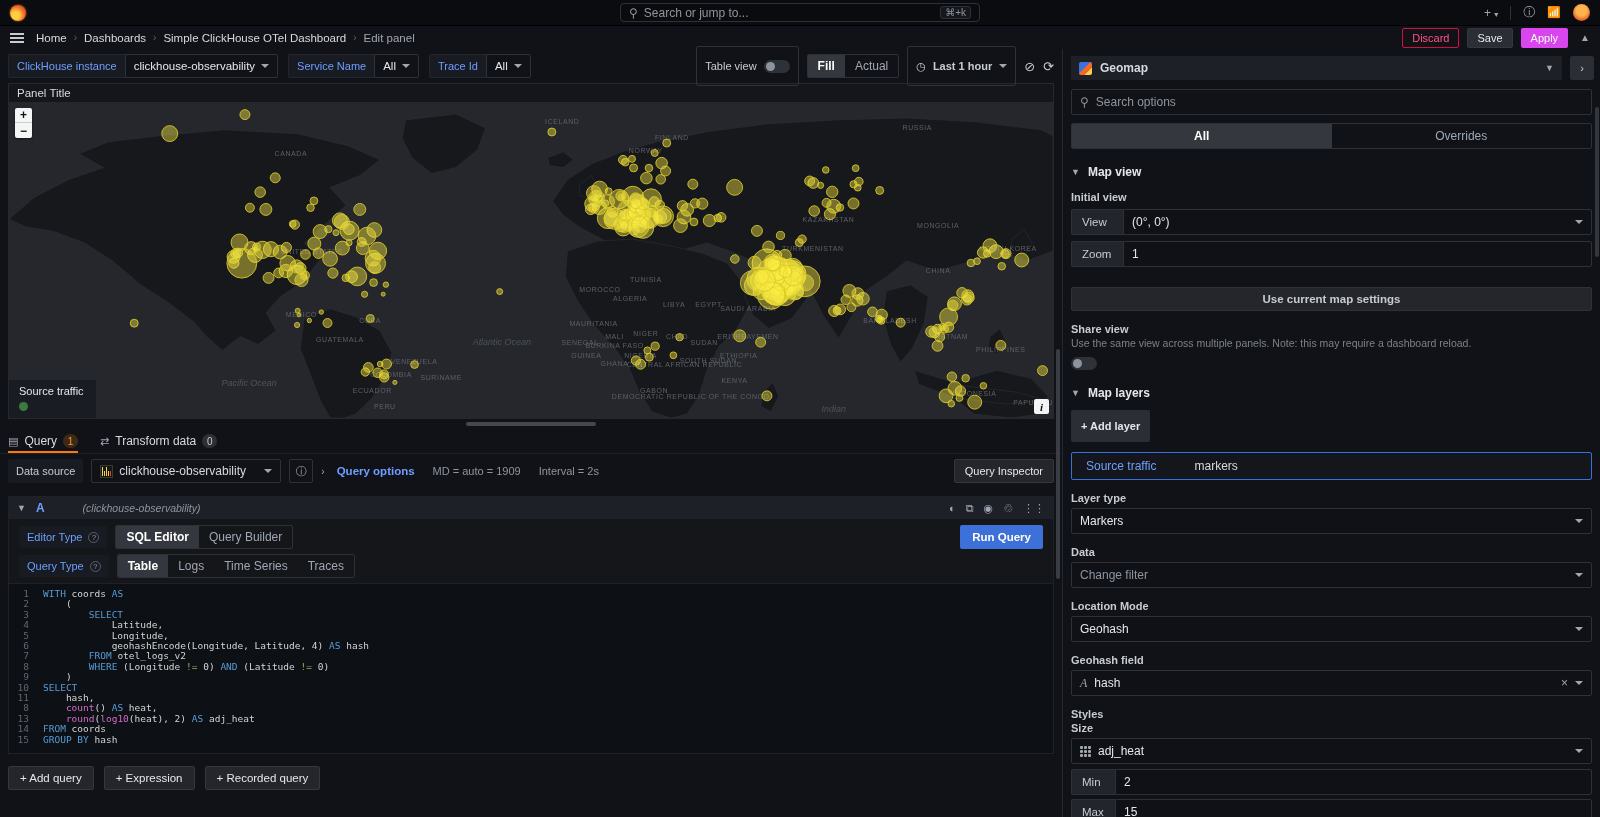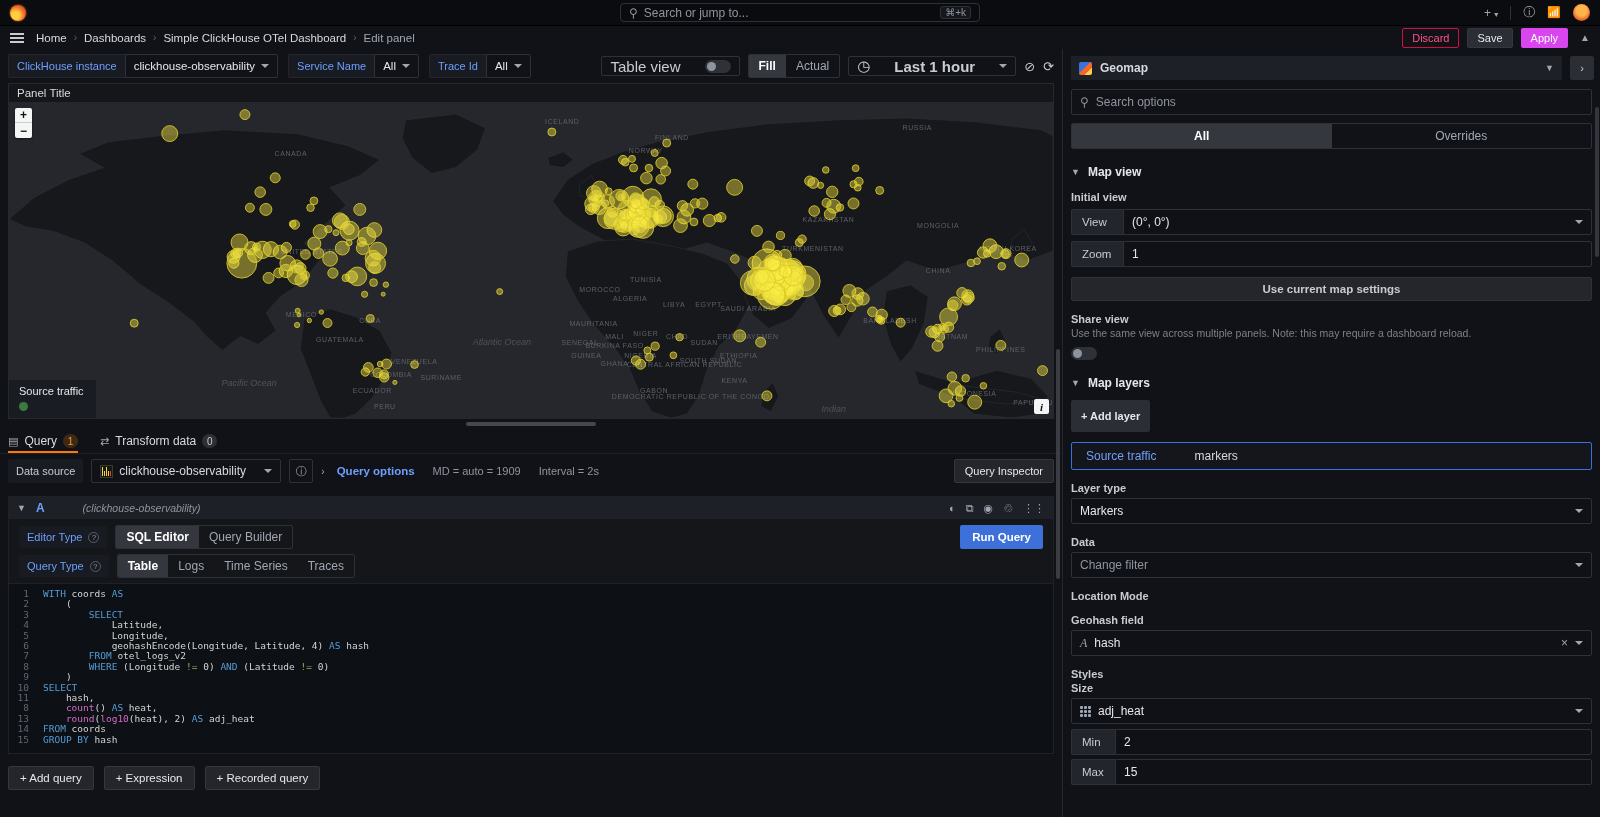--- a/index.html
+++ b/index.html
@@ -30,21 +30,21 @@
   .main{display:flex;height:768px}
   .left{width:1062px;position:relative}
   .side{width:538px;border-left:1px solid #26282e;background:#111217;height:768px;overflow:hidden;position:relative}
   
   .varbar{height:34px;display:flex;align-items:center;padding:0 8px;gap:10px}
   .varchip{display:flex;height:24px}
   .varlabel{background:#181b21;color:#6e9fff;font-size:11px;display:flex;align-items:center;padding:0 8px;border:1px solid #24262c;border-right:none;border-radius:2px 0 0 2px}
   .varval{background:#111217;border:1px solid #2e3137;border-radius:0 2px 2px 0;display:flex;align-items:center;padding:0 8px;gap:6px;font-size:11.5px;color:#e6e7ea}
   .tri{width:0;height:0;border-left:4px solid transparent;border-right:4px solid transparent;border-top:4px solid #9fa7b3}
   .varbar .right{margin-left:auto;display:flex;align-items:center;gap:8px}
-  .pillbox{display:flex;align-items:center;height:20px;border:1px solid #2e3137;border-radius:2px;padding:0 8px;gap:24px;color:#c7ccd1;font-size:15px}
+  .pillbox{display:flex;align-items:center;height:40px;border:1px solid #2e3137;border-radius:2px;padding:0 8px;gap:7px;color:#c7ccd1;font-size:11px}
   .toggle{width:26px;height:13px;border-radius:7px;background:#2e3137;position:relative}
   .toggle:before{content:"";position:absolute;left:2px;top:2px;width:9px;height:9px;border-radius:50%;background:#8e949e}
   .seg{display:flex;height:24px;border:1px solid #2e3137;border-radius:2px;overflow:hidden}
   .seg .opt{padding:0 10px;display:flex;align-items:center;color:#9fa7b3;font-size:12px;cursor:pointer}
   .seg .opt.on{background:#34373d;color:#fff;font-weight:bold}
   .iconbtn{color:#c7ccd1;font-size:13px;cursor:pointer}
   
   .panel{margin:0 8px;height:336px;border:1px solid #26282e;background:#15161a;display:flex;flex-direction:column}
   .paneltitle{height:18px;display:flex;align-items:center;justify-content:flex-start;padding:0 8px;font-size:11.5px;color:#d8d9dd}
   .mapwrap{position:relative;flex:1;overflow:hidden;background:#24262b}
@@ -114,21 +114,21 @@
   .secthead .c{color:#9fa7b3;font-size:9px}
   .flabel{font-size:11px;font-weight:bold;color:#c7ccd1;margin:12px 0 2px 0}
   .fdesc{font-size:10.5px;color:#7b818a;line-height:13px}
   .inlinefield{display:flex;margin-top:6px;height:26px}
   .ilabel{background:#22252b;border:1px solid #2e3137;border-right:none;border-radius:2px 0 0 2px;display:flex;align-items:center;padding:0 10px;font-size:11.5px;color:#c7ccd1;min-width:52px}
   .ictrl{flex:1;background:#0f1117;border:1px solid #2e3137;border-radius:0 2px 2px 0;display:flex;align-items:center;padding:0 8px;font-size:12px;color:#e6e7ea;gap:6px}
   .selbox{height:26px;background:#0f1117;border:1px solid #2e3137;border-radius:2px;display:flex;align-items:center;padding:0 8px;font-size:12px;color:#e6e7ea;gap:7px;margin-top:4px}
   .selbox .sp{flex:1}
   .selbox .x{color:#9fa7b3;font-size:12px}
   .selbox.ph{color:#8e949e}
-  .wbtn{margin-top:10px;height:24px;background:#24262c;border:1px solid #2e3137;border-radius:2px;display:flex;align-items:center;justify-content:center;font-size:11.5px;font-weight:bold;color:#c7ccd1;cursor:pointer}
+  .wbtn{margin-top:20px;height:24px;background:#24262c;border:1px solid #2e3137;border-radius:2px;display:flex;align-items:center;justify-content:center;font-size:11.5px;font-weight:bold;color:#c7ccd1;cursor:pointer}
   .addlayer{margin-top:10px;display:inline-flex;height:24px;background:#2b2e34;border-radius:2px;align-items:center;padding:16px 10px;font-size:11px;font-weight:bold;color:#e6e7ea;cursor:pointer}
   .layercard{margin-top:10px;height:28px;border:1px solid #3871dc;border-radius:2px;background:#15161b;display:flex;align-items:center;padding:0 14px;gap:38px}
   .layercard .nm{color:#6e9fff;font-size:12px}
   .aicon{font-family:"Liberation Serif",serif;font-style:italic;color:#9fa7b3;font-size:12px}
   .gridicon{width:11px;height:11px;display:grid;grid-template-columns:1fr 1fr 1fr;grid-template-rows:1fr 1fr 1fr;gap:1px}
   .gridicon i{background:#9fa7b3;border-radius:1px}
   .sidescroll{position:absolute;right:1px;top:58px;width:4px;height:150px;border-radius:2px;background:#33363c}
   .cx{color:#9fa7b3}
 </style>
 </head>
@@ -762,20 +762,24 @@
           <span class="tri"></span>
         </div>
 
     <div class="flabel">Data</div>
     <div class="selbox ph">
           <span class="sp">Change filter</span>
           <span class="tri"></span>
         </div>
 
     <div class="flabel">Location Mode</div>
+    <div class="selbox">
+          <span class="sp">Geohash</span>
+          <span class="tri"></span>
+        </div>
 
     <div class="flabel">Geohash field</div>
     <div class="selbox">
       <span class="aicon">A</span>
       <span class="sp">hash</span>
       <span class="x">×</span>
       <span class="tri"></span>
     </div>
 
     <div class="flabel">Styles</div>

